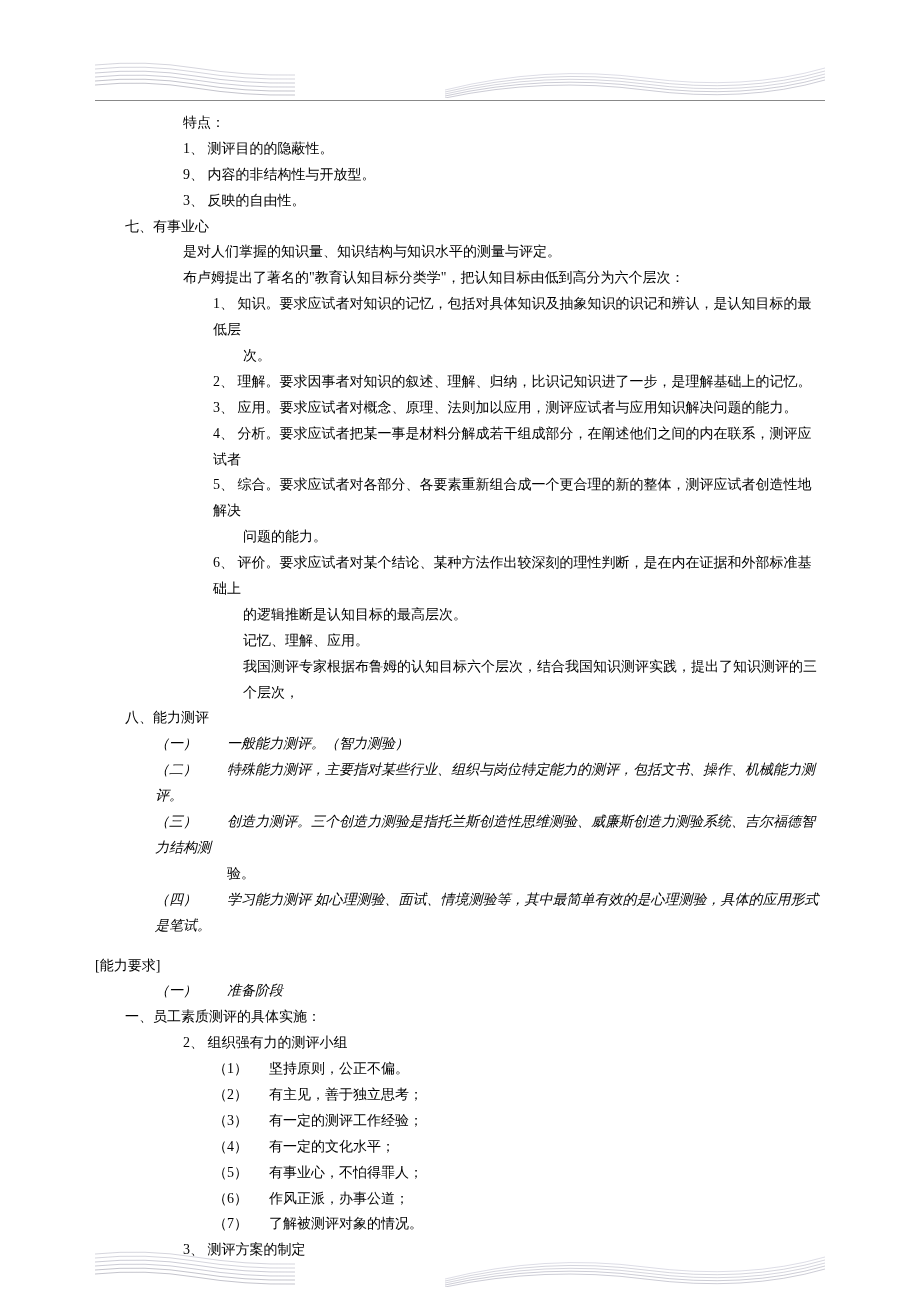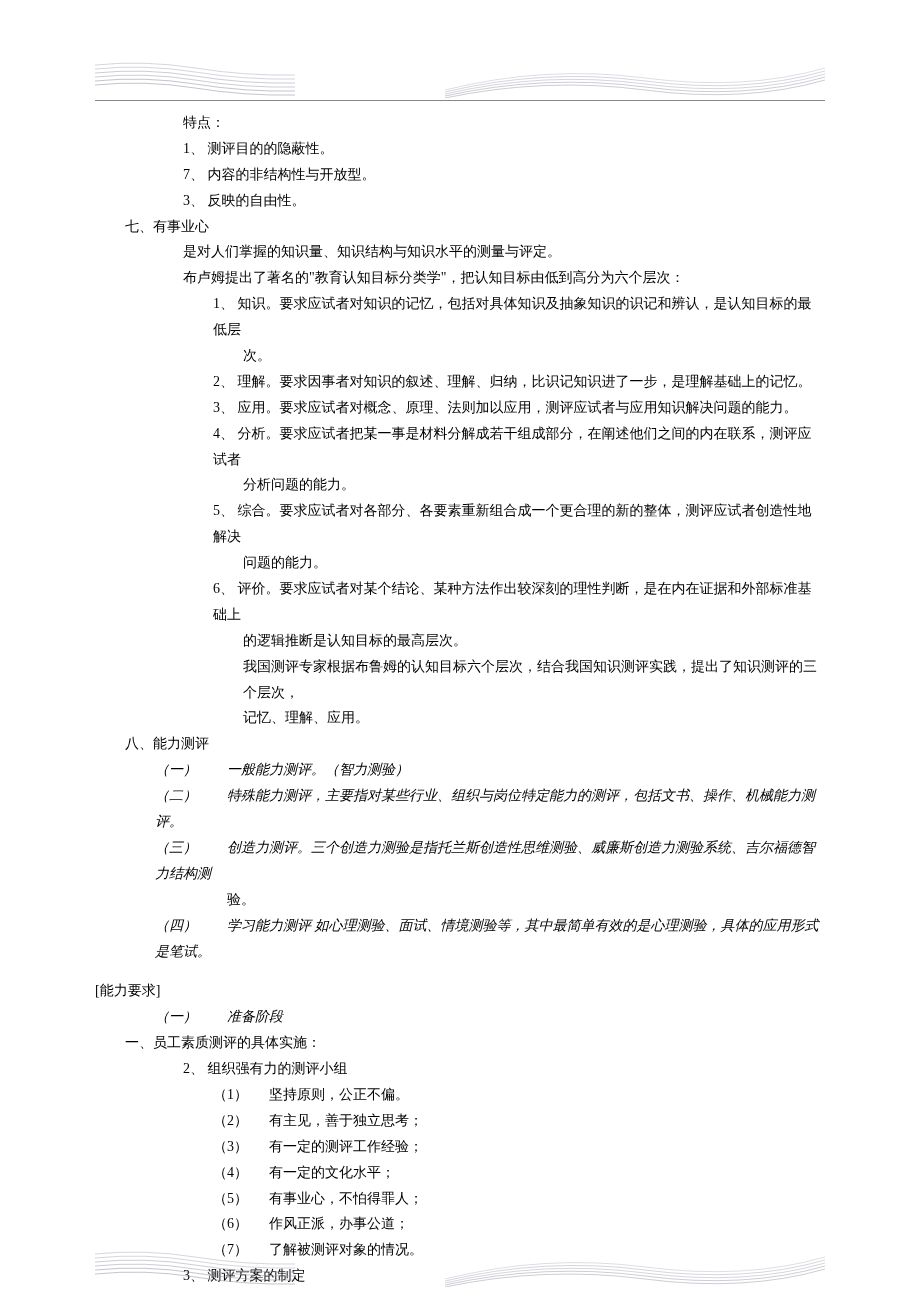--- a/index.html
+++ b/index.html
@@ -78,39 +78,38 @@
     <path d="M0,36 Q100,14 200,27 T380,17" stroke="#99a" stroke-width="0.5" fill="none"></path>
     <path d="M0,38 Q100,17 200,30 T380,20" stroke="#99a" stroke-width="0.5" fill="none"></path>
   </svg>
 </div>
 <div class="header-line"></div>
 
 <div class="content">
 
   <span class="line indent-1">特点：</span>
   <span class="line indent-1">1、 测评目的的隐蔽性。</span>
-  <span class="line indent-1">7、 内容的非结构性与开放型。</span>
+  <span class="line indent-1">9、 内容的非结构性与开放型。</span>
   <span class="line indent-1">3、 反映的自由性。</span>
 
   <span class="line sec-head">七、有事业心</span>
   <span class="line indent-1">是对人们掌握的知识量、知识结构与知识水平的测量与评定。</span>
   <span class="line indent-1">布卢姆提出了著名的"教育认知目标分类学"，把认知目标由低到高分为六个层次：</span>
 
   <span class="line indent-2"><span>1、</span> <span>知识。要求应试者对知识的记忆，包括对具体知识及抽象知识的识记和辨认，是认知目标的最低层</span></span>
   <span class="line indent-3">次。</span>
   <span class="line indent-2"><span>2、</span> <span>理解。要求因事者对知识的叙述、理解、归纳，比识记知识进了一步，是理解基础上的记忆。</span></span>
   <span class="line indent-2"><span>3、</span> <span>应用。要求应试者对概念、原理、法则加以应用，测评应试者与应用知识解决问题的能力。</span></span>
   <span class="line indent-2"><span>4、</span> <span>分析。要求应试者把某一事是材料分解成若干组成部分，在阐述他们之间的内在联系，测评应试者</span></span>
-  <span class="line indent-3">分析问题的能力。</span>
   <span class="line indent-2"><span>5、</span> <span>综合。要求应试者对各部分、各要素重新组合成一个更合理的新的整体，测评应试者创造性地解决</span></span>
   <span class="line indent-3">问题的能力。</span>
   <span class="line indent-2"><span>6、</span> <span>评价。要求应试者对某个结论、某种方法作出较深刻的理性判断，是在内在证据和外部标准基础上</span></span>
   <span class="line indent-3">的逻辑推断是认知目标的最高层次。</span>
+  <span class="line indent-3">记忆、理解、应用。</span>
   <span class="line indent-3">我国测评专家根据布鲁姆的认知目标六个层次，结合我国知识测评实践，提出了知识测评的三个层次，</span>
-  <span class="line indent-3">记忆、理解、应用。</span>
 
   <span class="line sec-head">八、能力测评</span>
   <span class="line paren-list"><span class="paren-label">（一）</span><span>一般能力测评。（智力测验）</span></span>
   <span class="line paren-list"><span class="paren-label">（二）</span><span>特殊能力测评，主要指对某些行业、组织与岗位特定能力的测评，包括文书、操作、机械能力测评。</span></span>
   <span class="line paren-list"><span class="paren-label">（三）</span><span>创造力测评。三个创造力测验是指托兰斯创造性思维测验、威廉斯创造力测验系统、吉尔福德智力结构测</span></span>
   <span class="line" style="padding-left:132px">验。</span>
   <span class="line paren-list"><span class="paren-label">（四）</span><span>学习能力测评 如心理测验、面试、情境测验等，其中最简单有效的是心理测验，具体的应用形式是笔试。</span></span>
 
   <div class="blank"></div>
 

